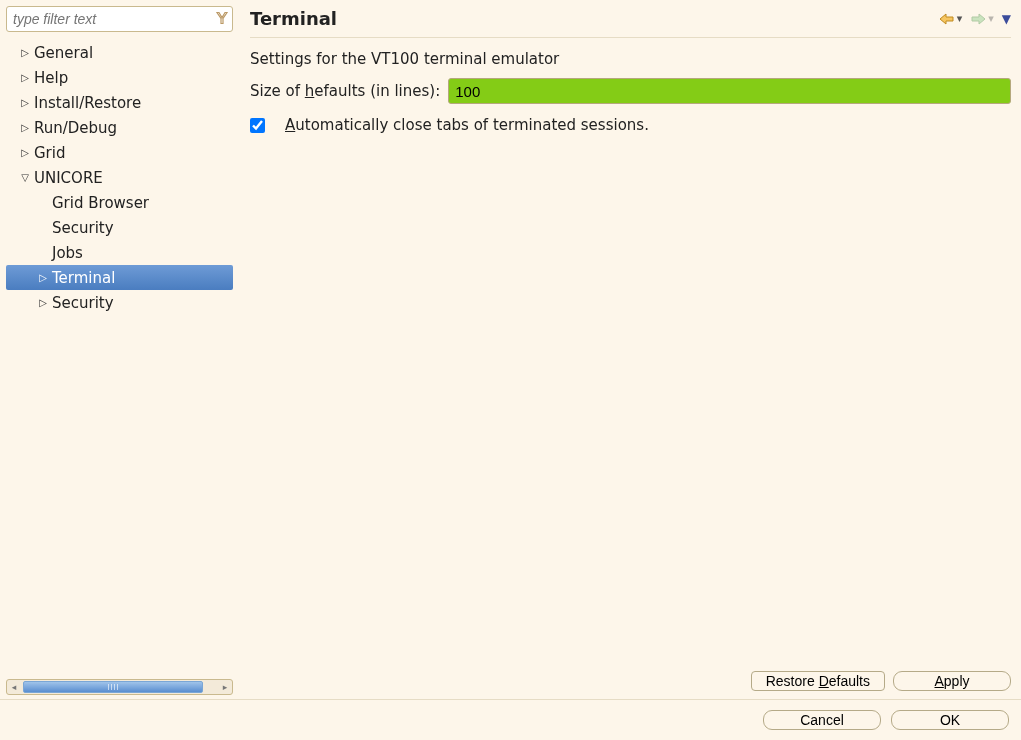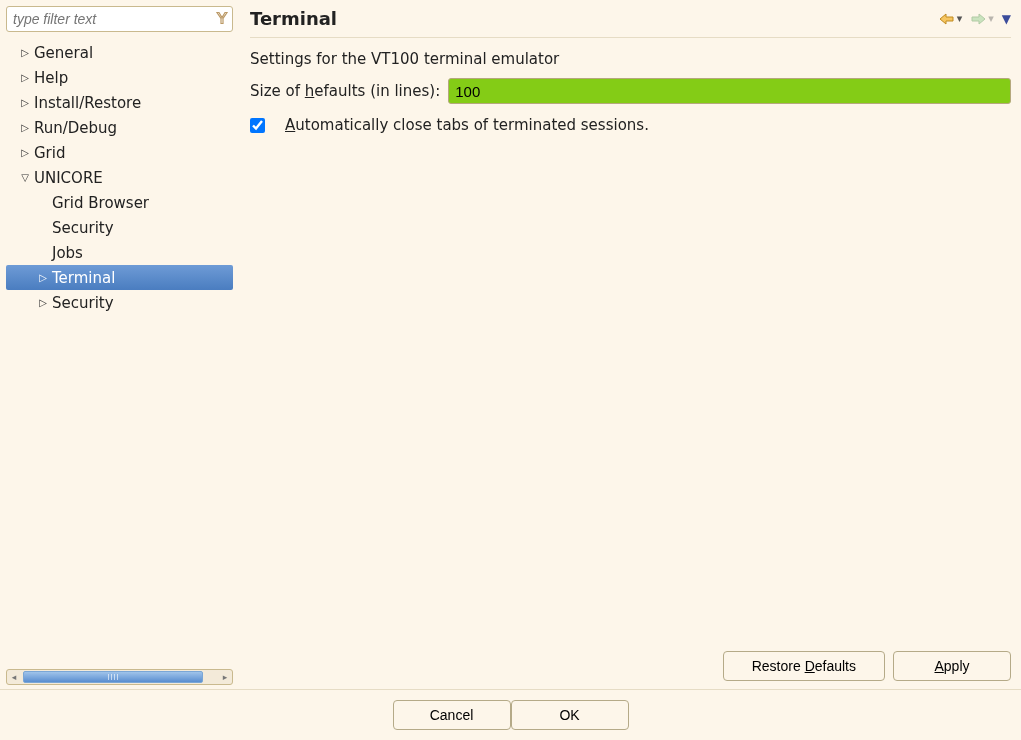--- a/index.html
+++ b/index.html
@@ -212,39 +212,41 @@
       text-decoration-thickness: 1px;
     }
 
     .content-footer {
       display: flex;
       justify-content: flex-end;
       gap: 8px;
       padding-top: 8px;
     }
     button.std {
-      height: 30px;
-      padding: 0 28px;
+      height: 20px;
+      padding: 0 14px;
       background: #fdf6ea;
       border: 1px solid #b5aa88;
       border-radius: 4px;
       font-size: 14px;
       cursor: pointer;
       min-width: 80px;
     }
     button.std.wide {
       min-width: 118px;
+      border-radius: 9px;
     }
 
     
     .dialog-footer {
       border-top: 1px solid #e6dcc5;
       padding: 10px 12px;
       display: flex;
-      justify-content: center;
+      justify-content: flex-end;
+      gap: 10px;
     }
   </style>
 </head>
 <body>
 
 <div class="main-area">
   <div class="sidebar">
     <div class="filter-wrap">
       <input class="filter-input" type="text" placeholder="type filter text" style="">
       <span class="filter-clear">

